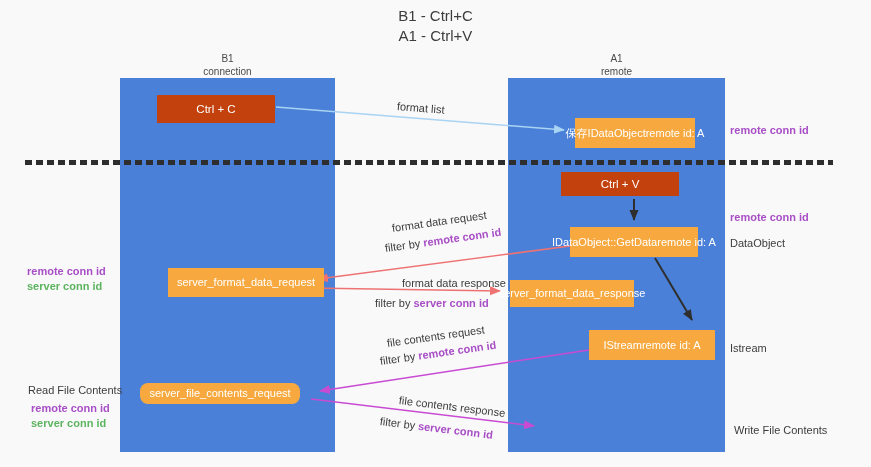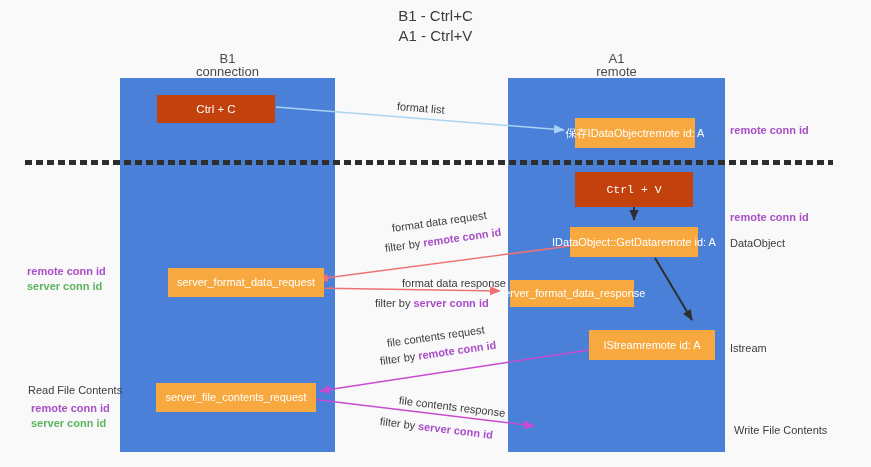--- a/index.html
+++ b/index.html
@@ -2,21 +2,21 @@
 <html><head>
 <meta charset="utf-8">
 <style>
   html,body{margin:0;padding:0;}
   .canvas{
     position:relative;width:871px;height:467px;background:#f9f9fa;
     font-family:"Liberation Sans",sans-serif;overflow:hidden;
   }
   .title{position:absolute;top:6px;left:0;width:100%;text-align:center;
     font-size:15px;color:#3c3c3c;line-height:20px;}
-  .col-header{position:absolute;top:52px;text-align:center;font-size:13px;
+  .col-header{position:absolute;top:52px;text-align:center;font-size:10px;
     color:#4a4a4a;line-height:13px;}
   .col-header.left{left:120px;width:215px;}
   .col-header.right{left:508px;width:217px;}
   .lane{position:absolute;top:78px;height:374px;background:#4a80d8;}
   .lane.left{left:120px;width:215px;}
   .lane.right{left:508px;width:217px;}
   .dashed{position:absolute;left:25px;top:160px;width:808px;height:5px;
     background:repeating-linear-gradient(90deg,#2e2e2e 0 7px,transparent 7px 11px);
     z-index:3;}
   .gbox{position:absolute;background:#c2410c;color:#fff;display:flex;
@@ -75,38 +75,38 @@
     <line x1="276" y1="107" x2="564" y2="130" stroke="#a9d3f2" stroke-width="1.5" marker-end="url(#ah-blue)"></line>
     <line x1="634" y1="199" x2="634" y2="220" stroke="#2e2e2e" stroke-width="2" marker-end="url(#ah-black)"></line>
     <line x1="655" y1="258" x2="692" y2="320" stroke="#2e2e2e" stroke-width="2" marker-end="url(#ah-black)"></line>
     <line x1="570" y1="246" x2="318" y2="279" stroke="#ee7272" stroke-width="1.5" marker-end="url(#ah-red)"></line>
     <line x1="310" y1="288" x2="500" y2="291" stroke="#ee7272" stroke-width="1.5" marker-end="url(#ah-red)"></line>
     <line x1="589" y1="350" x2="320" y2="391" stroke="#c84bd2" stroke-width="1.5" marker-end="url(#ah-magenta)"></line>
     <line x1="311" y1="399" x2="534" y2="426" stroke="#c84bd2" stroke-width="1.5" marker-end="url(#ah-magenta)"></line>
   </svg>
 
   <div class="gbox" style="left:157px;top:95px;width:118px;height:28px;">Ctrl + C</div>
-  <div class="gbox" style="left:575px;top:172px;width:118px;height:35px;font-family:Liberation Mono, monospace;">Ctrl + V</div>
+  <div class="gbox" style="left:561px;top:172px;width:118px;height:24px;">Ctrl + V</div>
 
   <div class="obox" style="left:575px;top:118px;width:120px;height:30px;">
     <div>保存IDataObject</div>
     <div>remote id: A</div>
   </div>
   <div class="obox" style="left:570px;top:227px;width:128px;height:30px;">
     <div>IDataObject::GetData</div>
     <div>remote id: A</div>
   </div>
   <div class="obox" style="left:589px;top:330px;width:126px;height:30px;">
     <div>IStream</div>
     <div>remote id: A</div>
   </div>
 
   <div class="obox" style="left:168px;top:268px;width:156px;height:29px;">server_format_data_request</div>
   <div class="obox" style="left:510px;top:280px;width:124px;height:27px;">server_format_data_response</div>
-  <div class="obox" style="left:156px;top:383px;width:160px;height:29px;">server_file_contents_request</div>
+  <div class="obox" style="left:140px;top:383px;width:160px;height:21px;border-radius:8px;">server_file_contents_request</div>
 
   <div class="lbl" style="left:397px;top:100px;transform:rotate(4.5deg);">format list</div>
 
   <div class="lbl" style="left:392px;top:222px;transform:rotate(-8deg);">format data request</div>
   <div class="lbl" style="left:385px;top:242px;transform:rotate(-8deg);">
     <span class="fb">filter by</span><span class="id-purple">remote conn id</span>
   </div>
 
   <div class="lbl" style="left:402px;top:277px;">format data response</div>
   <div class="lbl" style="left:375px;top:297px;">

